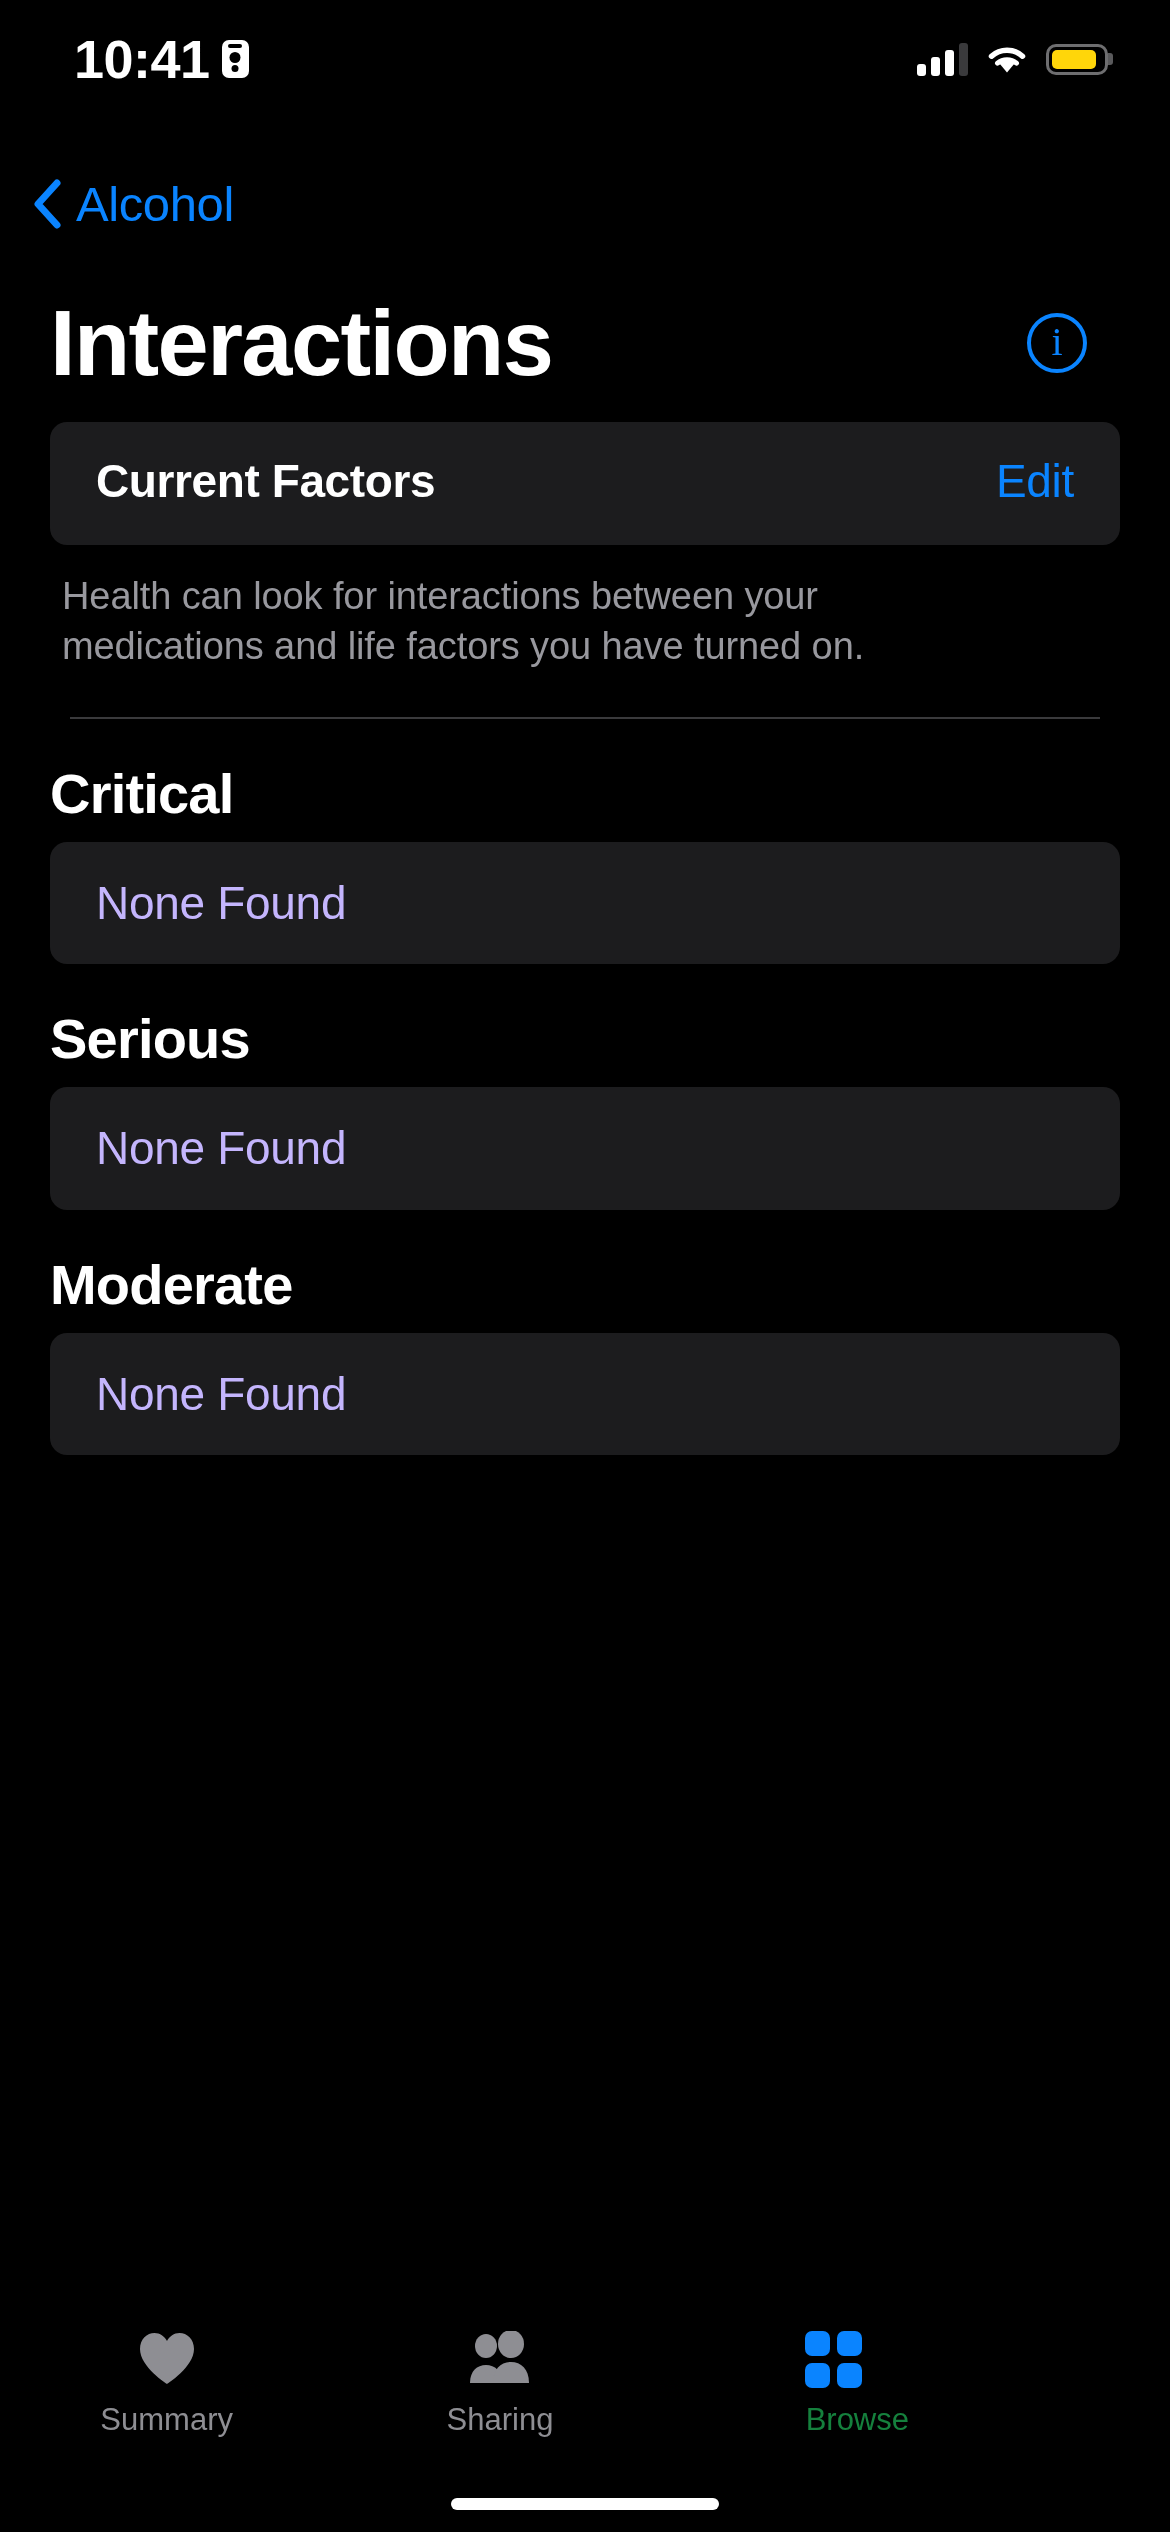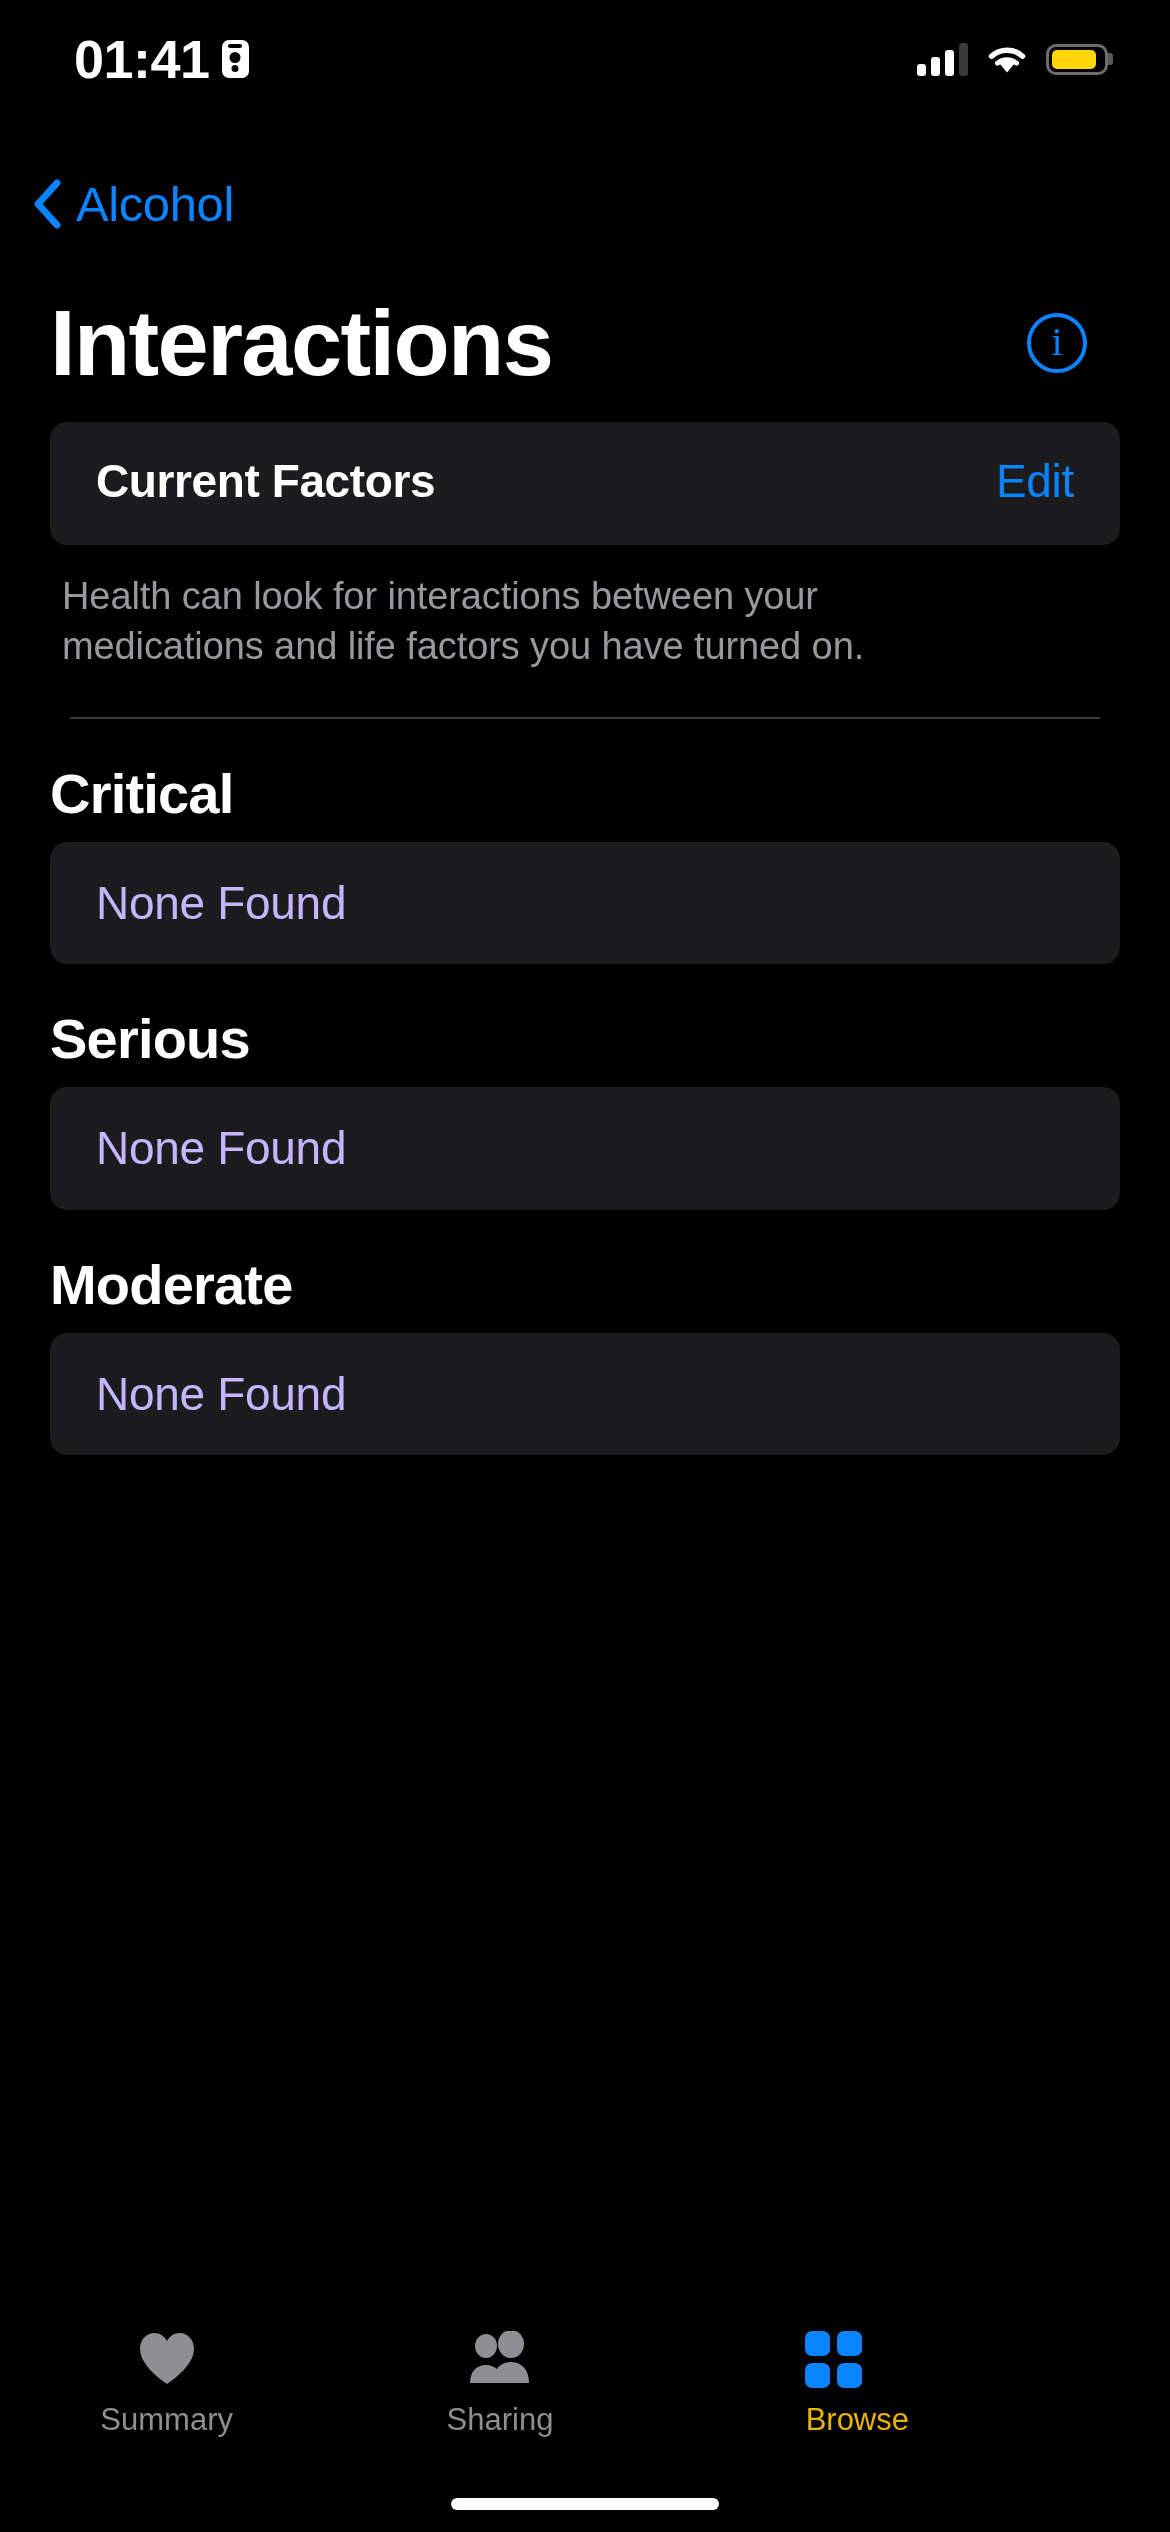--- a/index.html
+++ b/index.html
@@ -299,21 +299,21 @@
     align-items: center;
     justify-content: center;
   }
   .tab-label {
     font-size: 31px;
     font-weight: 400;
     letter-spacing: 0px;
     line-height: 1;
   }
   .tab.inactive .tab-label { color: #8E8E93; }
-  .tab.active .tab-label { color: #eab308; margin-left: 48px; }
+  .tab.active .tab-label { color: #15803d; margin-left: 48px; }
 
   
   .grid-icon {
     display: grid;
     grid-template-columns: 25px 25px;
     grid-template-rows: 25px 25px;
     gap: 7px;
   }
   .grid-icon i {
     display: block;
@@ -330,21 +330,21 @@
     height: 12px;
     border-radius: 6px;
     background: #ffffff;
   }
 </style>
 </head>
 <body>
 
 <div class="status-bar">
   <div class="status-left">
-    <div class="status-time">01:41</div>
+    <div class="status-time">10:41</div>
     <div class="record-badge"></div>
   </div>
   <div class="status-right">
     <div class="cellular">
       <i></i>
         <i></i>
         <i></i>
         <i></i>
     </div>
     <svg class="wifi" viewBox="0 0 44 33">

